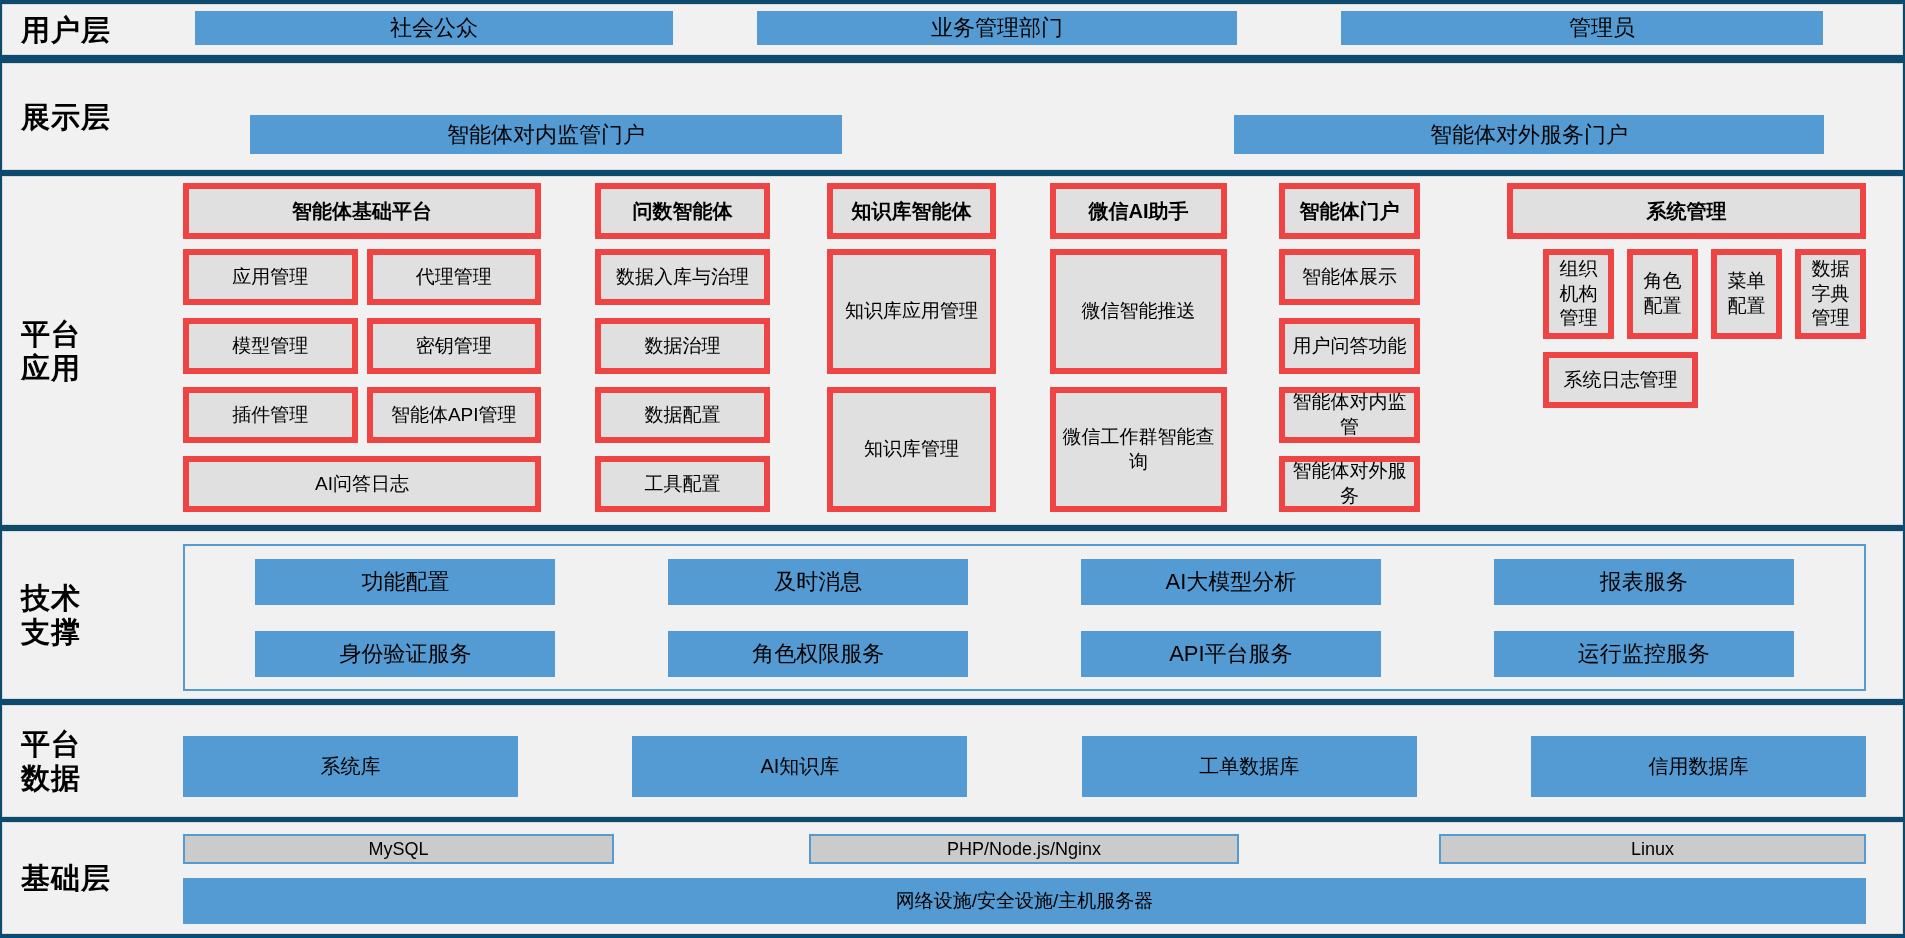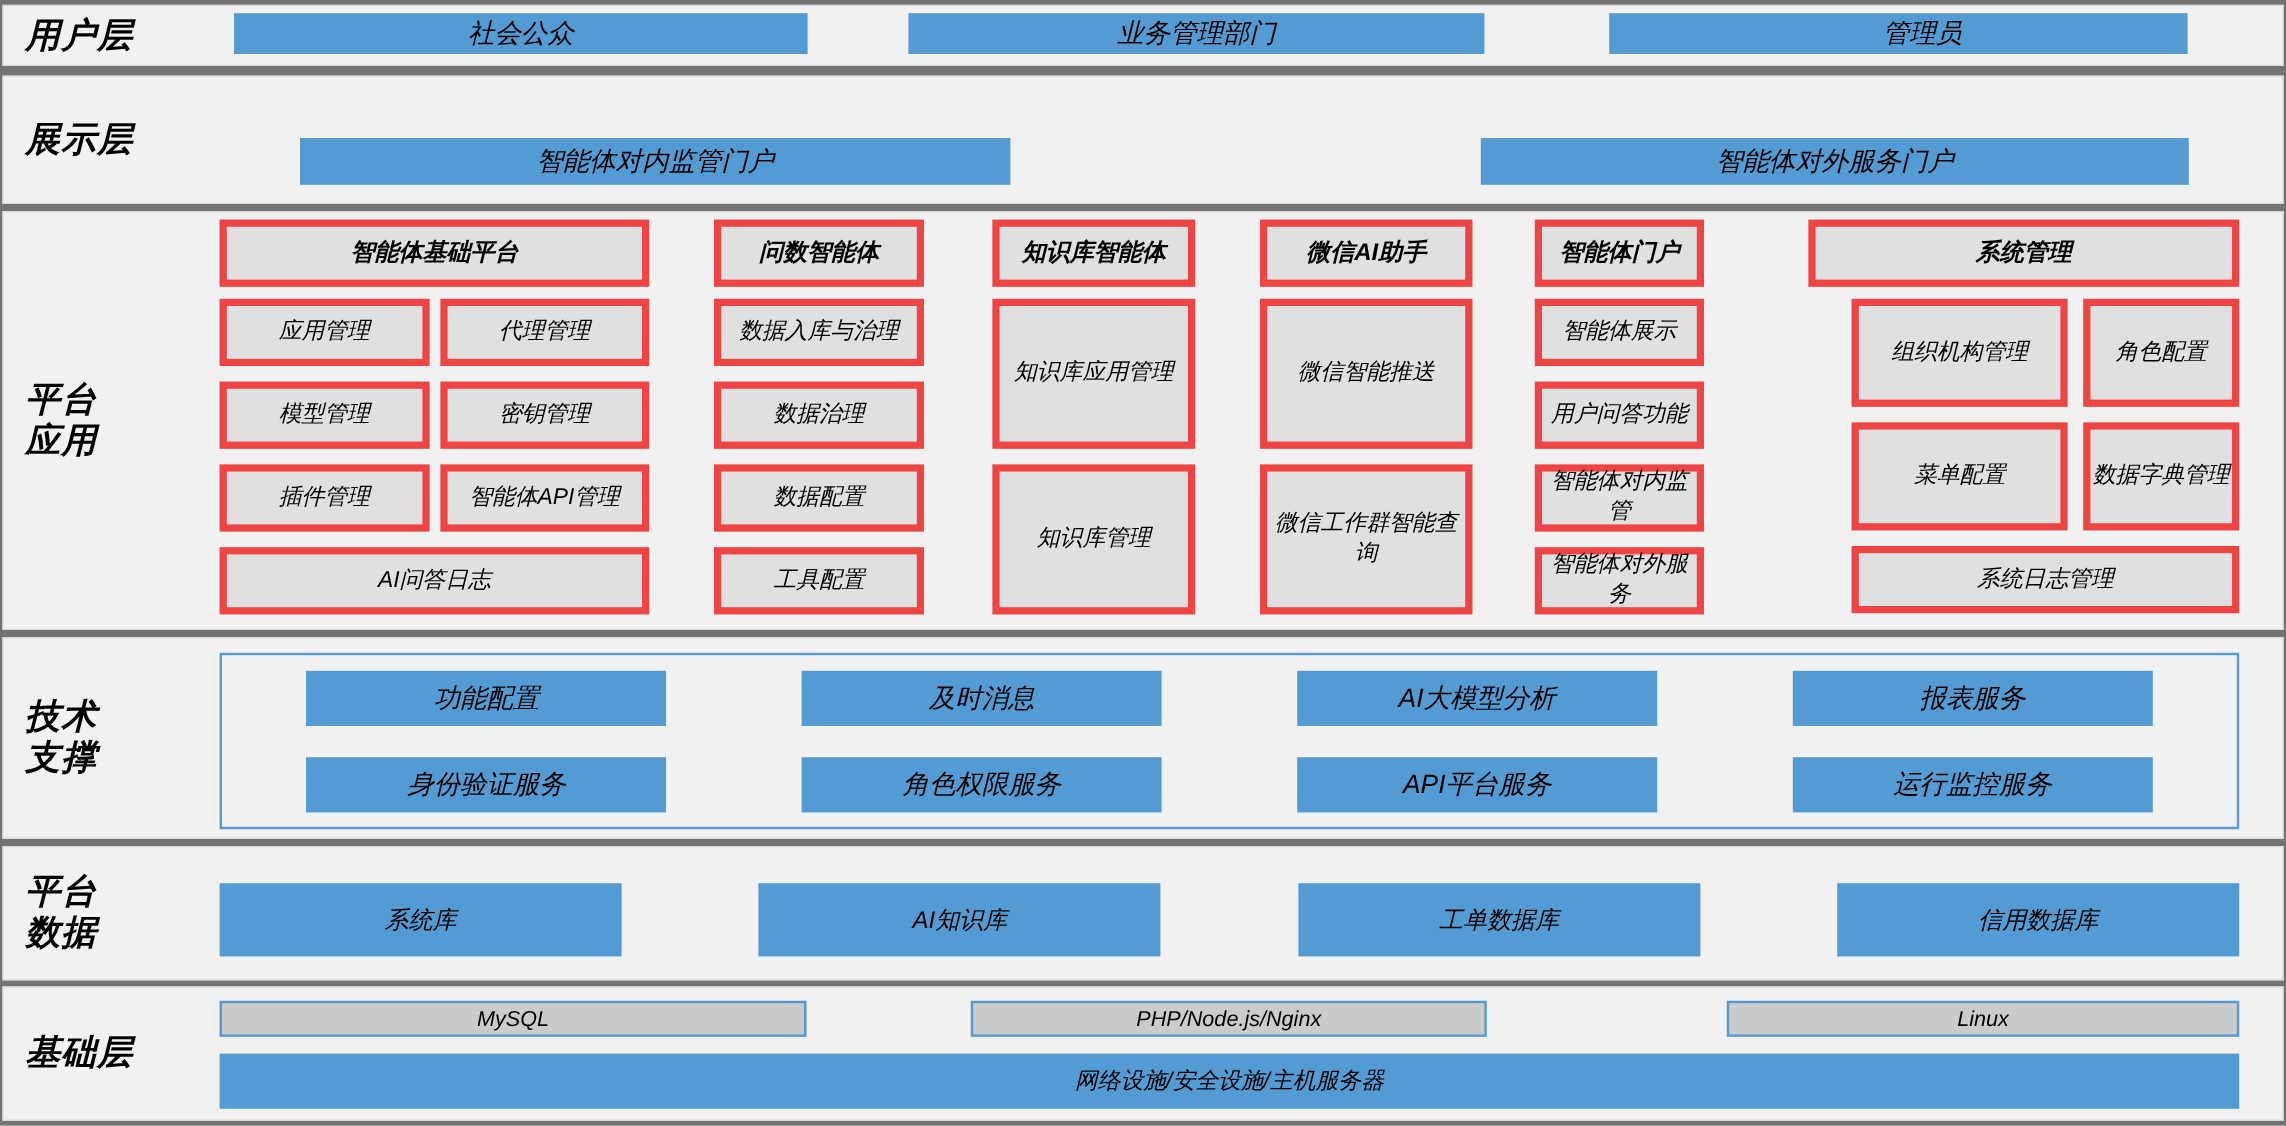--- a/index.html
+++ b/index.html
@@ -1,26 +1,26 @@
 <!DOCTYPE html>
 <html><head>
 <meta charset="utf-8">
 <style>
   html,body{margin:0;padding:0;background:#ffffff;}
   body{width:1905px;height:938px;font-family:"Liberation Sans",sans-serif;color:#000;overflow:hidden;}
-  .page{position:relative;width:1905px;height:938px;background:#737373;font-style:italic;}
+  .page{position:relative;width:1905px;height:938px;background:#0c4a6e;}
   .band{position:absolute;left:2px;width:1901px;background:#f1f1f1;border:1px solid #dadada;box-sizing:border-box;}
   .band-label{position:absolute;left:18px;top:50%;transform:translateY(-50%);font-weight:bold;font-size:29px;line-height:1.18;white-space:pre-line;letter-spacing:1px;}
   .bluebox{position:absolute;background:#559BD3;display:flex;align-items:center;justify-content:center;text-align:center;font-size:22px;box-sizing:border-box;}
   .gbox{background:#e0e0e0;border:6px solid #ef4444;display:flex;align-items:center;justify-content:center;text-align:center;font-size:19px;box-sizing:border-box;line-height:1.3;padding:2px;}
   .gbox.hdr{font-weight:bold;font-size:20px;margin-bottom:10px;flex:0 0 56px;}
   .col{position:absolute;top:6px;display:flex;flex-direction:column;}
   .grid1{display:grid;grid-template-columns:1fr;row-gap:13px;}
   .grid2{display:grid;grid-template-columns:1fr 1fr;column-gap:9px;row-gap:13px;}
-  .grid2w{display:grid;grid-template-columns:1fr;column-gap:13px;row-gap:13px;padding-left:36px;}
+  .grid2w{display:grid;grid-template-columns:1fr 1fr 1fr 1fr;column-gap:13px;row-gap:13px;padding-left:36px;}
   .span2{grid-column:1 / span 2;}
   .r56{height:56px;}
   .r125{height:125px;}
   .r90{height:90px;}
   .tech-frame{position:absolute;left:180px;top:12px;width:1683px;height:147px;border:2px solid #559BD3;box-sizing:border-box;display:flex;flex-direction:column;justify-content:center;gap:26px;}
   .tech-row{display:flex;justify-content:space-around;padding:0 14px;}
   .tech-btn{position:static;width:300px;height:46px;flex:0 0 auto;}
   .data-row{position:absolute;left:180px;top:30px;width:1683px;display:flex;justify-content:space-between;}
   .data-btn{position:static;width:335px;height:61px;font-size:20px;}
   .infra-gray{position:absolute;top:11px;height:30px;background:#cbcbcb;border:2px solid #559BD3;display:flex;align-items:center;justify-content:center;font-size:18px;box-sizing:border-box;}
@@ -134,19 +134,19 @@
     <div class="data-row">
       <div class="bluebox data-btn">系统库</div>
       <div class="bluebox data-btn">AI知识库</div>
       <div class="bluebox data-btn">工单数据库</div>
       <div class="bluebox data-btn">信用数据库</div>
     </div>
   </div>
 
   <div class="band" style="top:822px;height:112px;">
     <div class="band-label">基础层</div>
-    <div class="infra-gray" style="left:180px;width:489px;">MySQL</div>
+    <div class="infra-gray" style="left:180px;width:431px;">MySQL</div>
     <div class="infra-gray" style="left:806px;width:430px;">PHP/Node.js/Nginx</div>
     <div class="infra-gray" style="left:1436px;width:427px;">Linux</div>
     <div class="bluebox infra-bar">网络设施/安全设施/主机服务器</div>
   </div>
 
 </div>
 
 </body></html>

